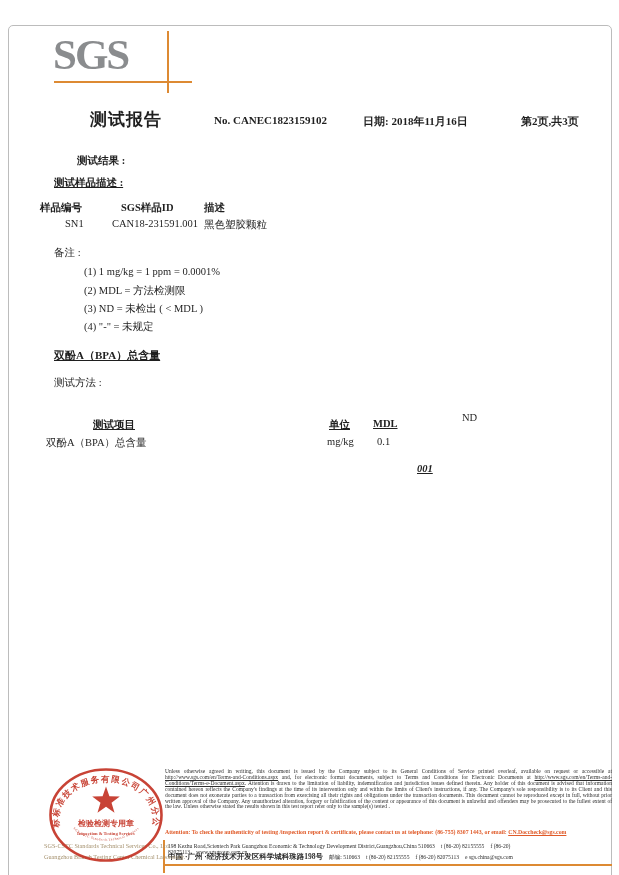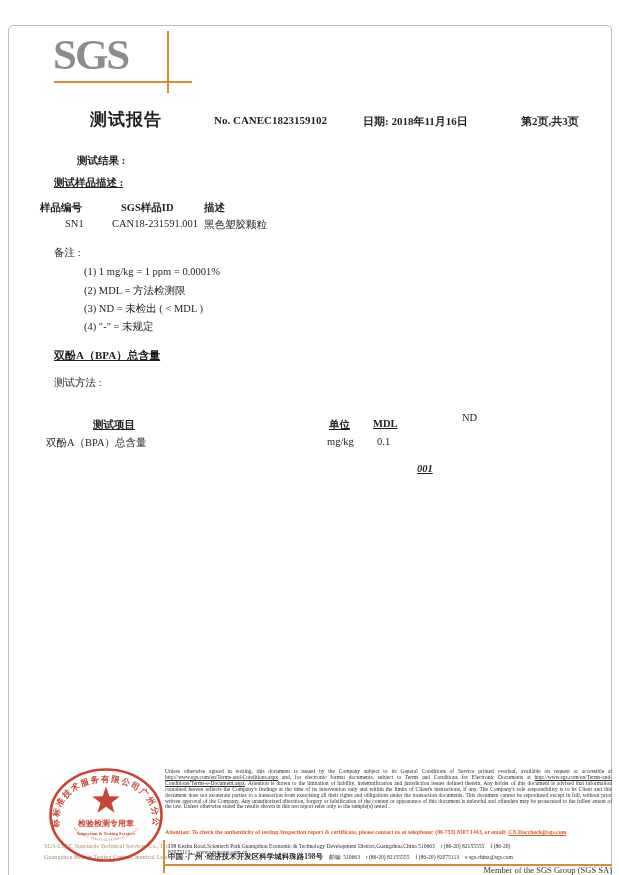--- a/index.html
+++ b/index.html
@@ -84,21 +84,20 @@
 
   <div class="legal"><span>Unless otherwise agreed in writing, this document is issued by the Company subject to its General Conditions of Service printed overleaf, available on request or accessible at </span><span class="lk">http://www.sgs.com/en/Terms-and-Conditions.aspx</span><span> and, for electronic format documents, subject to Terms and Conditions for Electronic Documents at </span><span class="lk">http://www.sgs.com/en/Terms-and-Conditions/Terms-e-Document.aspx</span><span>. Attention is drawn to the limitation of liability, indemnification and jurisdiction issues defined therein. Any holder of this document is advised that information contained hereon reflects the Company's findings at the time of its intervention only and within the limits of Client's instructions, if any. The Company's sole responsibility is to its Client and this document does not exonerate parties to a transaction from exercising all their rights and obligations under the transaction documents. This document cannot be reproduced except in full, without prior written approval of the Company. Any unauthorized alteration, forgery or falsification of the content or appearance of this document is unlawful and offenders may be prosecuted to the fullest extent of the law. Unless otherwise stated the results shown in this test report refer only to the sample(s) tested .</span></div>
 
   <div class="attention"><span>Attention: To check the authenticity of testing /inspection report &amp; certificate, please contact us at telephone: (86-755) 8307 1443, or email: </span><span class="em">CN.Doccheck@sgs.com</span></div>
 
   <div class="addr1"><span>198 Kezhu Road,Scientech Park Guangzhou Economic &amp; Technology Development District,Guangzhou,China 510663</span><span>t (86-20) 82155555</span><span>f (86-20) 82075113</span><span>www.sgsgroup.com.cn</span></div>
   <div class="addr2"><span class="cn">中国 ·广州 ·经济技术开发区科学城科珠路198号</span><span>邮编: 510663</span><span>t (86-20) 82155555</span><span>f (86-20) 82075113</span><span>e sgs.china@sgs.com</span></div>
 
   <div class="vbar"></div>
   <div class="rule"></div>
-  <div class="member">Member of the SGS Group (SGS SA)</div>
 
   <div class="company" style="top:842px;">SGS-CSTC Standards Technical Services Co., Ltd.</div>
   <div class="company" style="top:853px;">Guangzhou Branch Testing Center Chemical Laboratory.</div>
 
   <svg class="stamp" viewBox="-59 -48 118 96">
     <ellipse cx="0" cy="0" rx="55.5" ry="45.5" fill="none" stroke="#c43425" stroke-width="2.6"></ellipse>
     <path id="ringTop" d="M -46,14 A 47.5,38 0 1 1 46,14" fill="none"></path>
     <path id="ringBottom" d="M -41,2 A 43,34 0 0 0 41,2" fill="none"></path>
     <text font-size="8.4" font-weight="bold" fill="#c43425" letter-spacing="1.6">
       <textPath href="#ringTop" startOffset="50%" text-anchor="middle">通标标准技术服务有限公司广州分公司</textPath>

